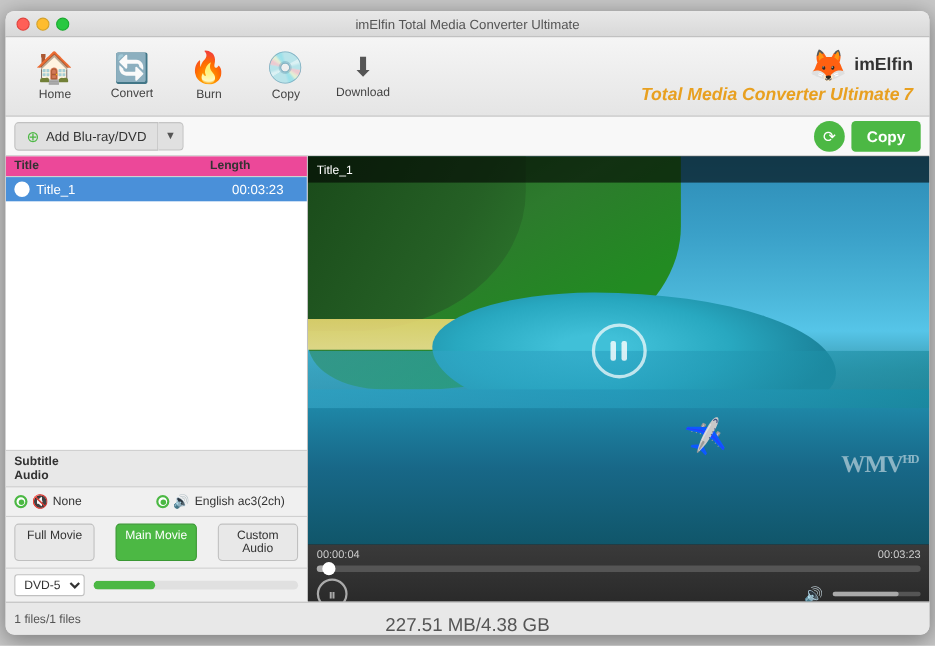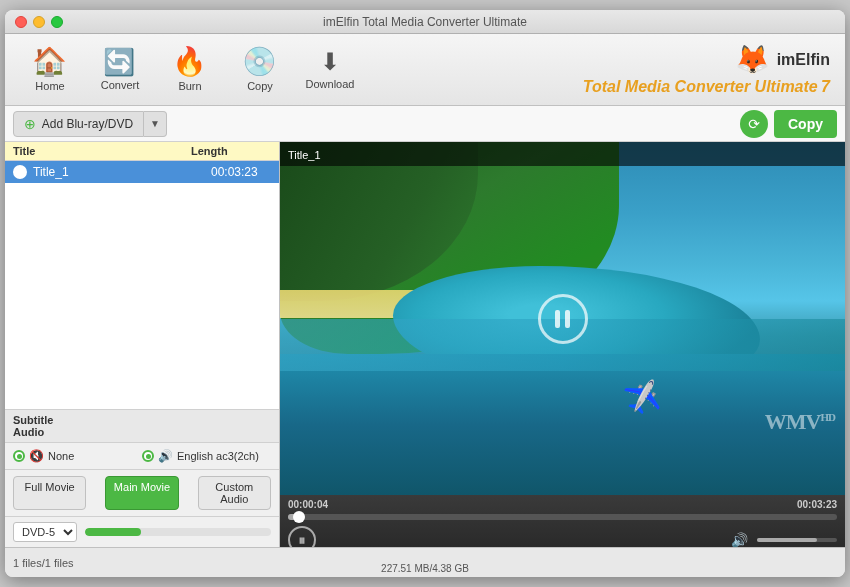--- a/index.html
+++ b/index.html
@@ -187,21 +187,21 @@
       background: #aaa;
       color: white;
       display: flex;
       align-items: center;
       justify-content: center;
       font-size: 9px;
       cursor: pointer;
     }
     .title-list-header {
       display: flex;
-      background: #fef9c3;
+      background: #ec4899;
       border-bottom: 1px solid #d0d0d0;
       padding: 3px 8px;
     }
     .title-list-header-col {
       font-size: 11px;
       font-weight: bold;
       color: #333;
     }
     .col-title { flex: 1; }
     .col-length { width: 80px; text-align: left; }
@@ -362,21 +362,21 @@
     .format-progress-bar {
       height: 100%;
       background: #4cb844;
       border-radius: 4px;
     }
     .status-text {
       font-size: 11px;
       color: #555;
     }
     .size-text {
-      font-size: 10px;
+      font-size: 17px;
       color: #555;
       position: absolute;
       left: 50%;
       transform: translateX(-50%);
       margin-top: 12px;
     }
     
     .right-panel {
       flex: 1;
       background: #1a1a1a;
@@ -440,21 +440,20 @@
       right: 185px;
       font-size: 28px;
       transform: rotate(-15deg);
       filter: hue-rotate(30deg) saturate(2);
     }
     
     .video-controls {
       background: linear-gradient(to bottom, #3a3a3a, #2a2a2a);
       padding: 4px 8px;
       height: 52px;
-      font-weight: bold;
     }
     .time-row {
       display: flex;
       justify-content: space-between;
       margin-bottom: 4px;
     }
     .time-text {
       font-size: 10px;
       color: #ccc;
     }

